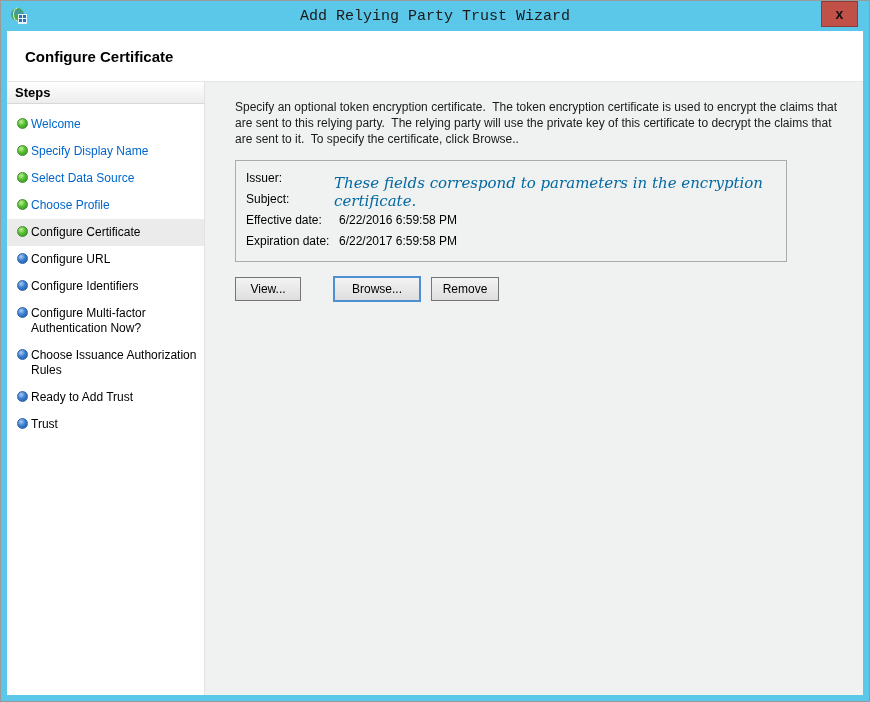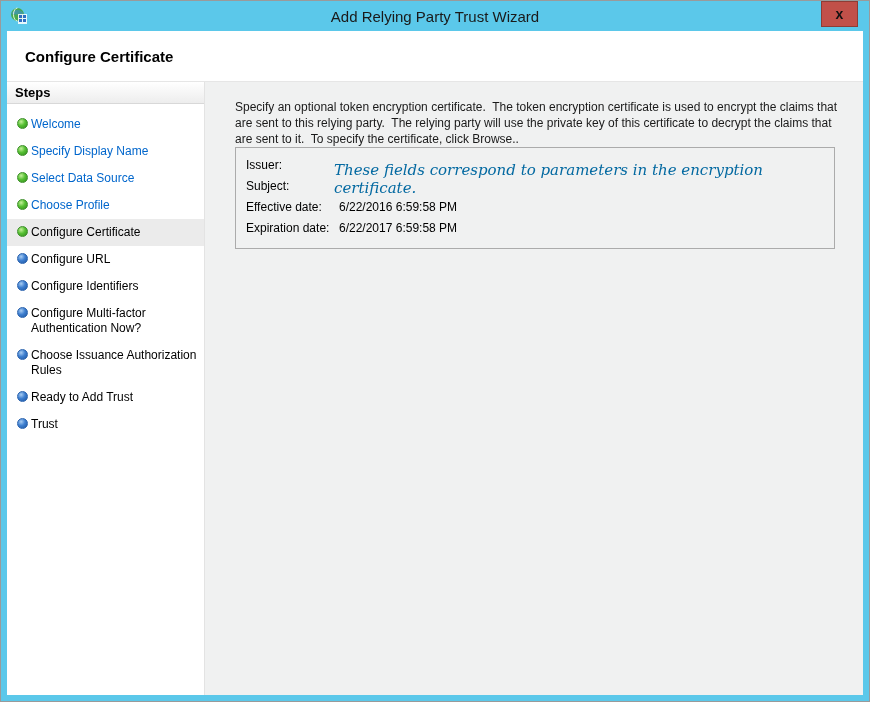--- a/index.html
+++ b/index.html
@@ -19,20 +19,21 @@
   .titlebar {
     height: 30px;
     position: relative;
     display: flex;
     align-items: center;
     justify-content: center;
   }
   .titlebar-title {
     font-size: 15px;
     color: #1a1a1a;
+    font-family: Liberation Mono, monospace;
   }
   .app-icon {
     position: absolute;
     left: 9px;
     top: 6px;
     width: 18px;
     height: 18px;
   }
   .close-btn {
     position: absolute;
@@ -135,21 +136,22 @@
   }
   .description {
     font-size: 12px;
     line-height: 16px;
     color: #1a1a1a;
     width: 604px;
     white-space: pre-wrap;
   }
   .cert-box {
     position: relative;
-    width: 600px;
+    width: 552px;
+    margin-top: 13px;
     border: 1px solid #ababab;
     padding: 7px 10px 9px;
   }
   .cert-row {
     display: flex;
     font-size: 12px;
     line-height: 21px;
     color: #000000;
   }
   .cert-label { width: 93px; flex: none; }
@@ -297,20 +299,25 @@
                   <span class="cert-value">6/22/2016 6:59:58 PM</span>
                 </div>
                 <div class="cert-row">
                   <span class="cert-label">Expiration date:</span>
                   <span class="cert-value">6/22/2017 6:59:58 PM</span>
                 </div>
               </div>
             <div class="cert-annotation">These fields correspond to parameters in the encryption certificate.</div>
           </div>
 
+          <div class="cert-buttons">
+            <button class="btn btn-view">View...</button>
+            <button class="btn btn-browse">Browse...</button>
+            <button class="btn btn-remove">Remove</button>
+          </div>
 
         </div>
 
         <div class="footer-bar">
           <button class="btn btn-previous">&lt; Previous</button>
           <button class="btn btn-next">Next &gt;</button>
           <button class="btn btn-cancel">Cancel</button>
         </div>
       </div>
 

